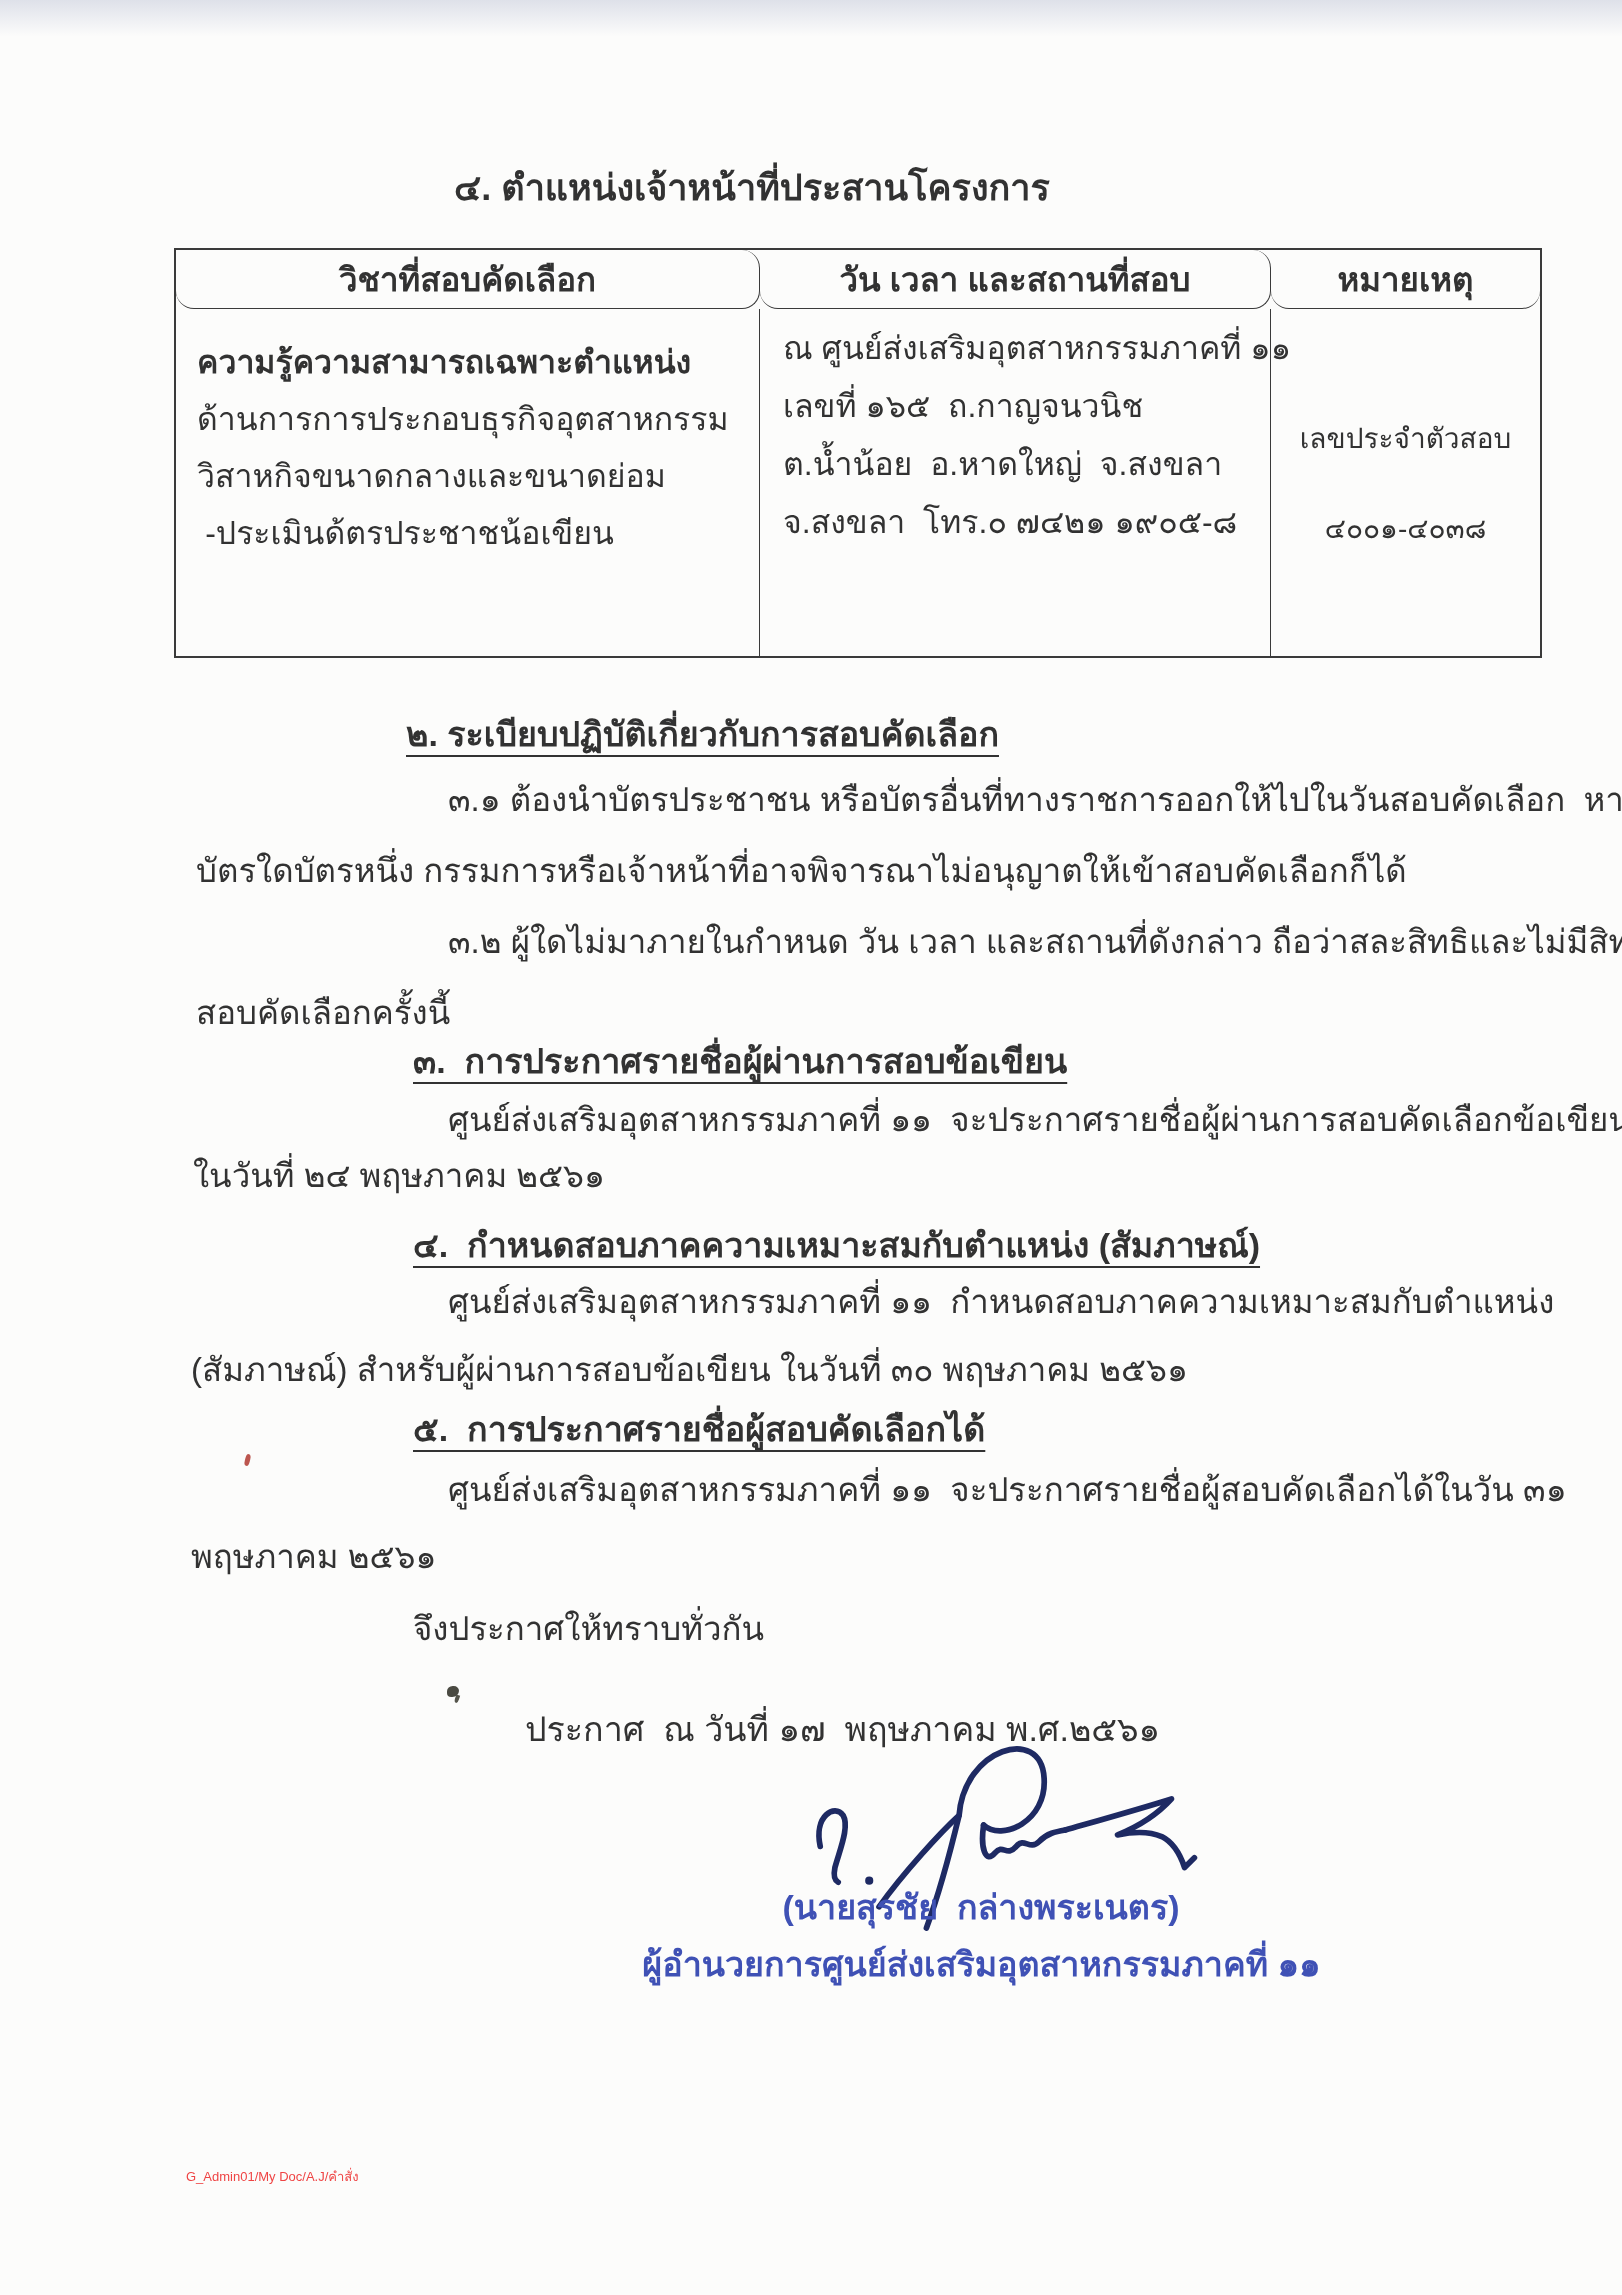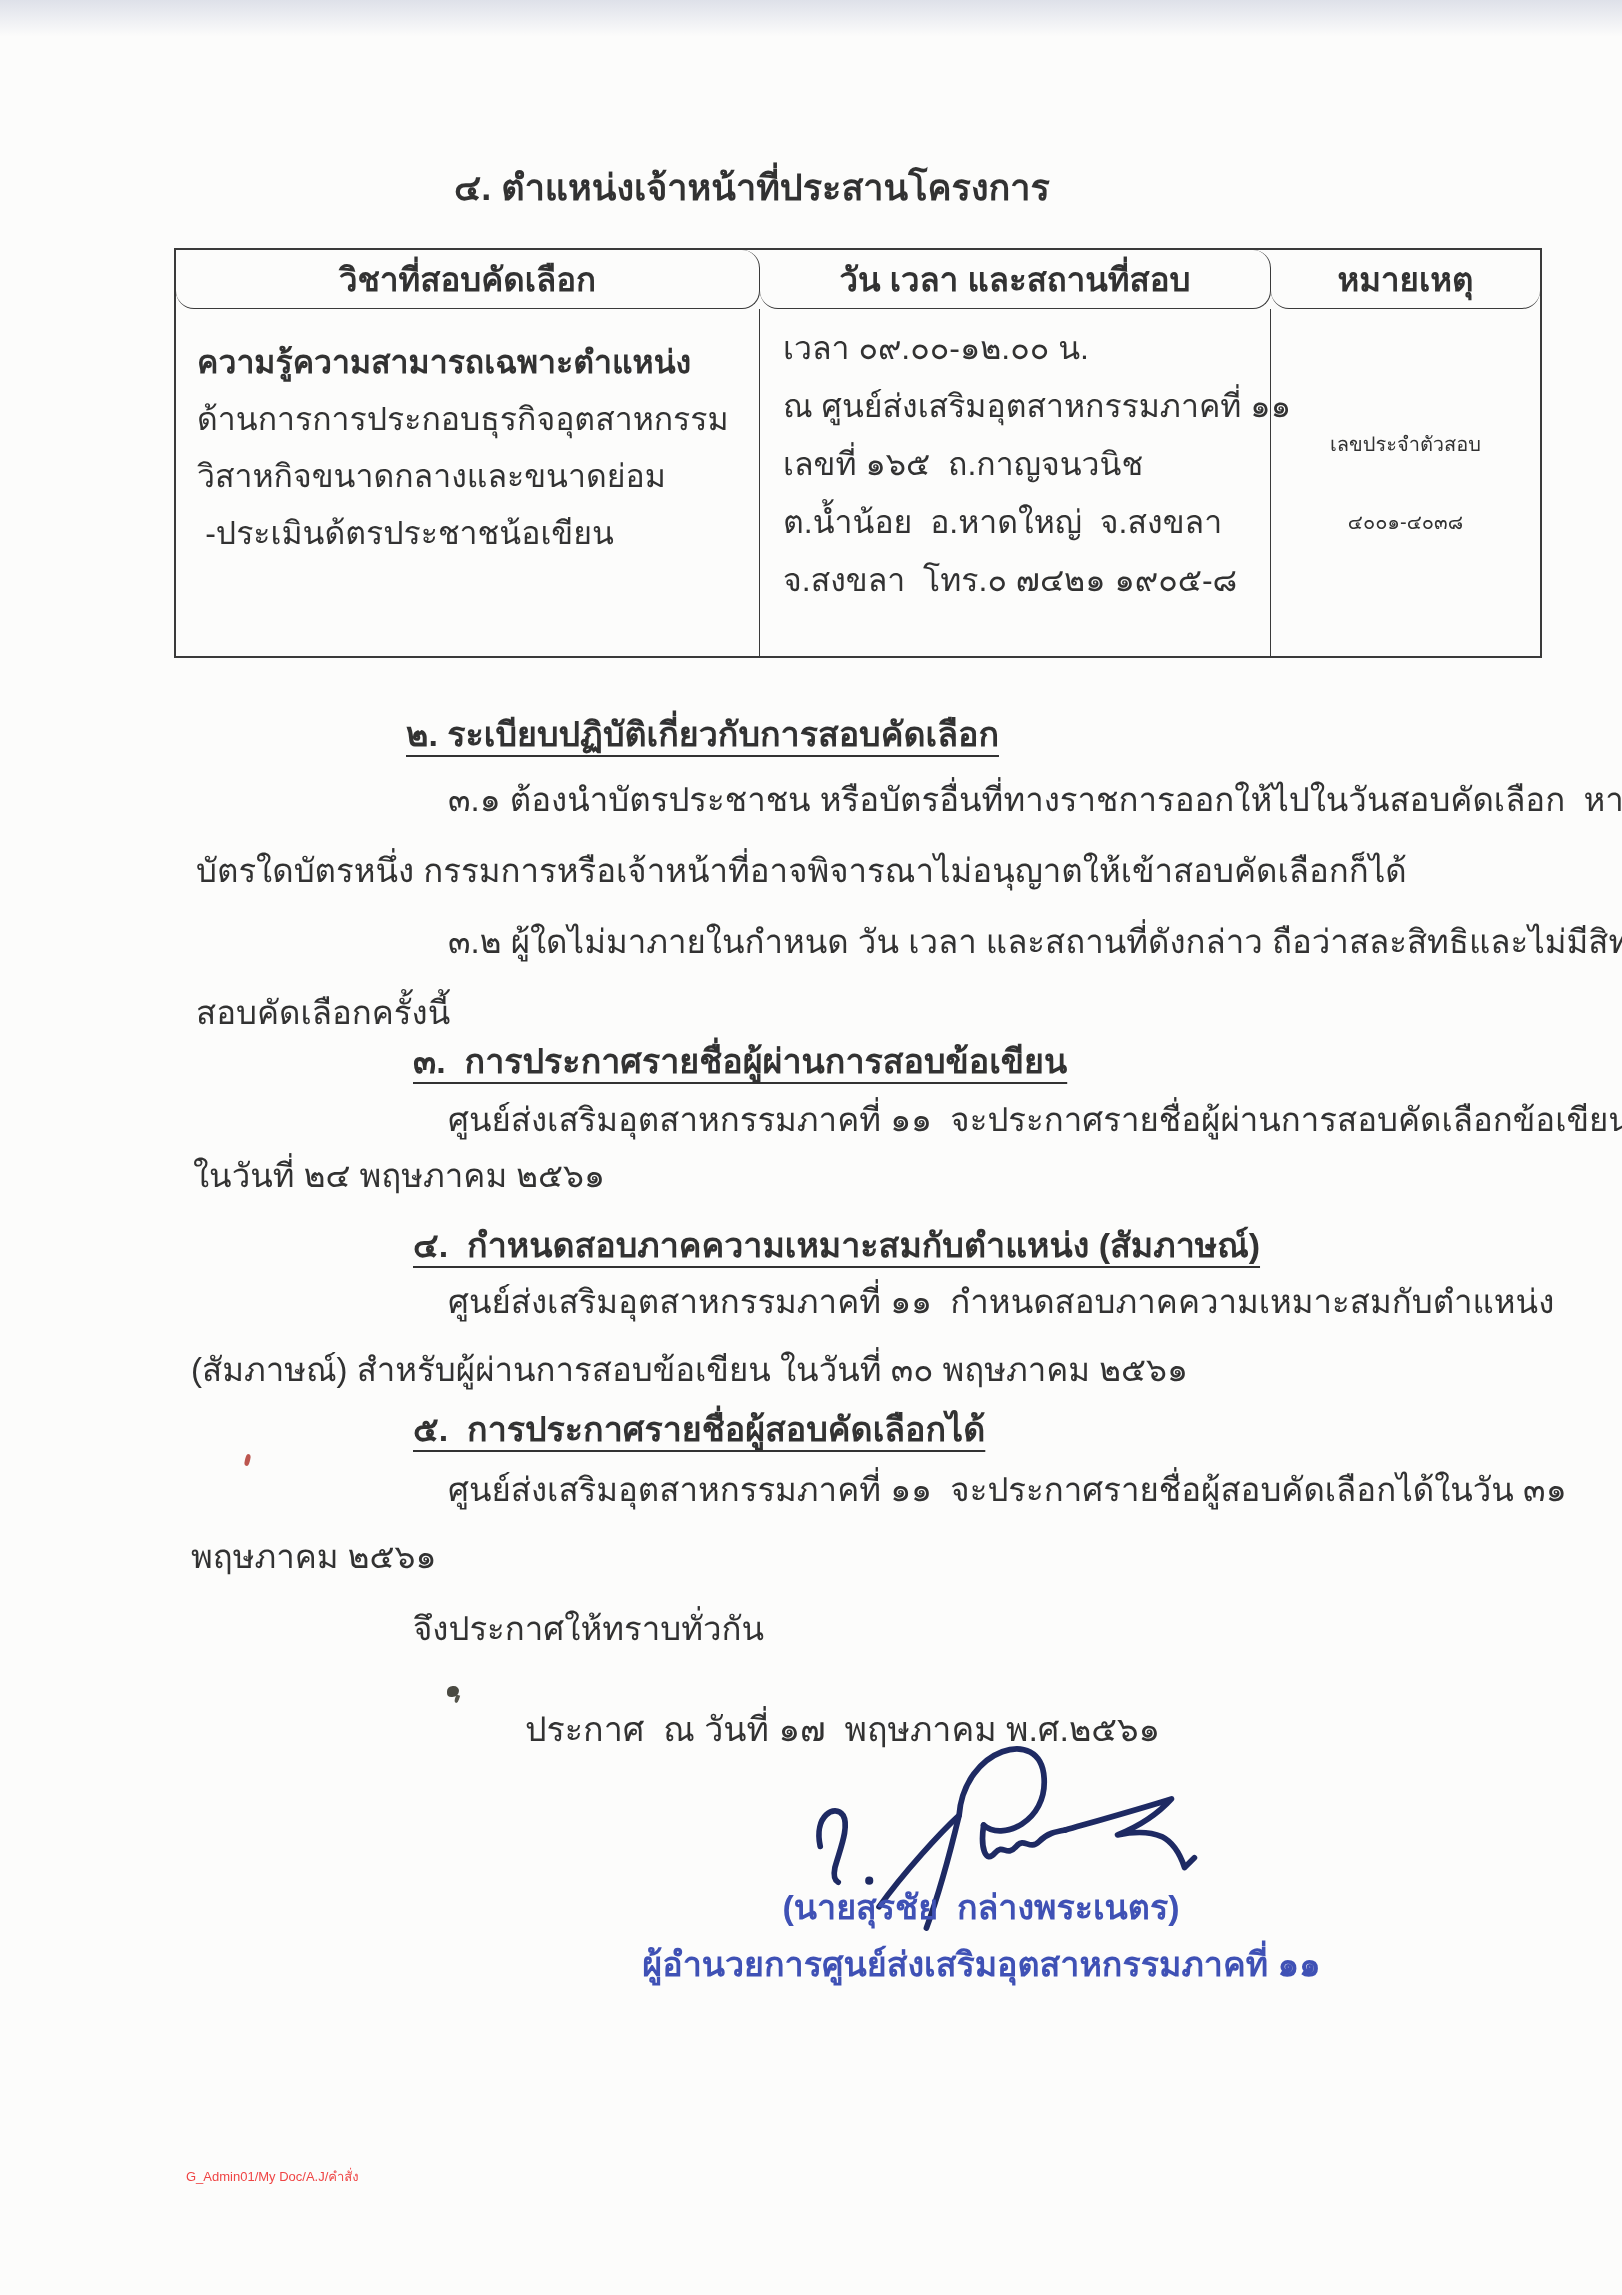--- a/index.html
+++ b/index.html
@@ -46,21 +46,21 @@
   }
   .bsep{border-right:1.6px solid var(--line);}
   .cell-subject{padding:24.5px 8.2px 0 21px;}
   .cell-subject .ln{font-size:32px;line-height:57px;white-space:pre;}
   .cell-subject .ln.b{font-weight:700;}
   .cell-subject .ln.dash{padding-left:8.2px;}
   .cell-schedule{padding:9.8px 0 0 23px;}
   .cell-schedule .ln{font-size:32px;line-height:58px;white-space:pre;}
   .cell-note{
     display:flex;flex-direction:column;align-items:center;justify-content:center;
-    gap:46px;font-size:20px;
+    gap:46px;font-size:28px;
   }
 
   
   .signature{position:absolute;left:781px;top:1717px;}
   .signature path{fill:none;stroke:#1e2a63;stroke-width:7;stroke-linecap:round;stroke-linejoin:round;}
 
   
   .ink-blot{position:absolute;left:447px;top:1686px;width:12.3px;height:11.4px;
     background:#4a4a42;border-radius:60% 55% 70% 45%;}
   .ink-blot::after{content:"";position:absolute;left:8.2px;top:9px;width:4.1px;height:8.2px;
@@ -83,21 +83,20 @@
     <div class="th">หมายเหตุ</div>
 
     <div class="cell-subject bsep">
       <div class="ln b">ความรู้ความสามารถเฉพาะตำแหน่ง</div>
       <div class="ln">ด้านการการประกอบธุรกิจอุตสาหกรรม</div>
       <div class="ln">วิสาหกิจขนาดกลางและขนาดย่อม</div>
       <div class="ln dash">-ประเมินด้ตรประชาชน้อเขียน</div>
     </div>
 
     <div class="cell-schedule bsep">
-      <div class="ln">เวลา ๐๙.๐๐-๑๒.๐๐ น.</div>
       <div class="ln">ณ ศูนย์ส่งเสริมอุตสาหกรรมภาคที่ ๑๑</div>
       <div class="ln">เลขที่ ๑๖๕  ถ.กาญจนวนิช</div>
       <div class="ln">ต.น้ำน้อย  อ.หาดใหญ่  จ.สงขลา</div>
       <div class="ln">จ.สงขลา  โทร.๐ ๗๔๒๑ ๑๙๐๕-๘</div>
     </div>
 
     <div class="cell-note">
       <div class="ln">เลขประจำตัวสอบ</div>
       <div class="ln">๔๐๐๑-๔๐๓๘</div>
     </div>

